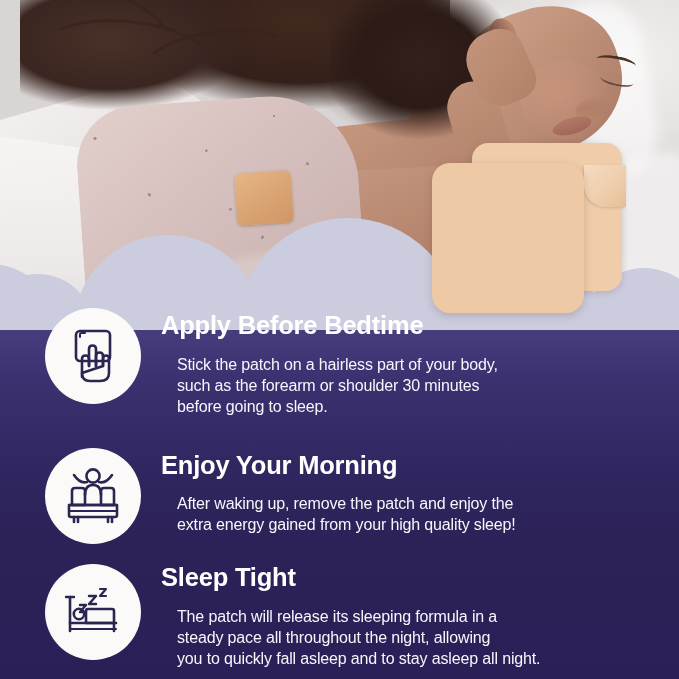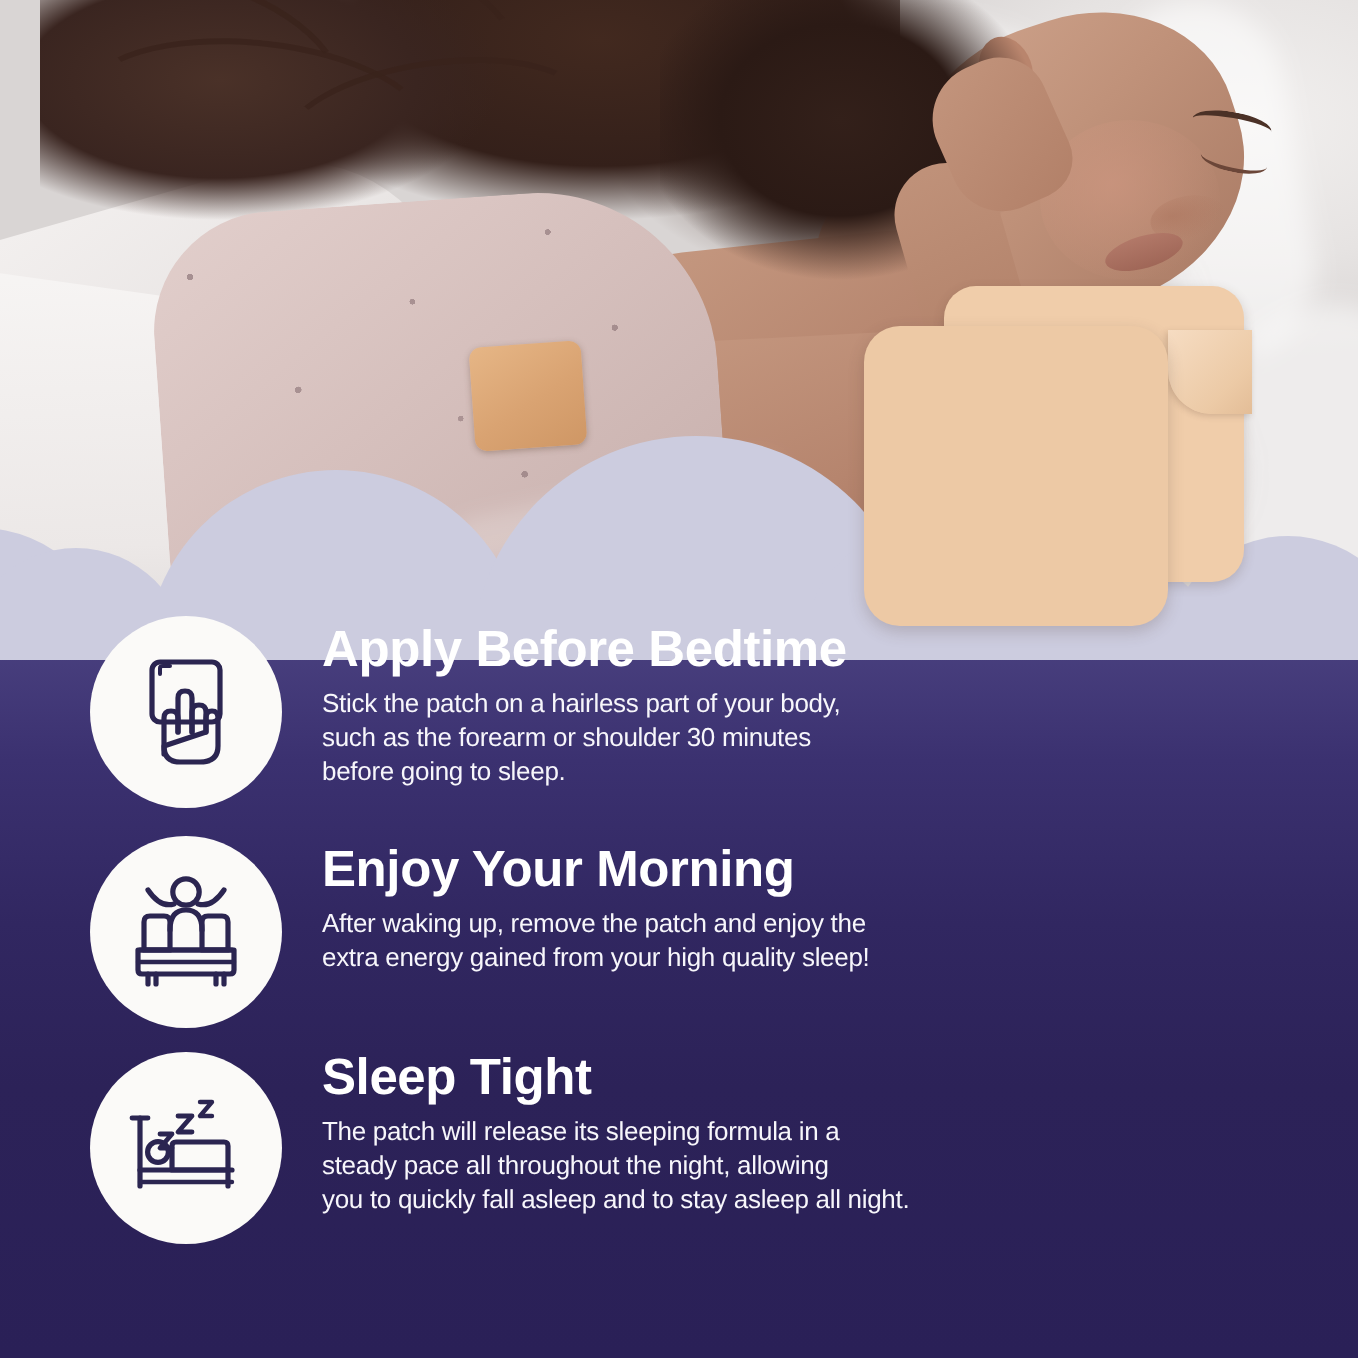--- a/index.html
+++ b/index.html
@@ -350,23 +350,23 @@
   .row-title {
     color: #ffffff;
     font-size: 25.5px;
     font-weight: bold;
     letter-spacing: -0.2px;
     line-height: 1.05;
     margin: 0 0 4px 0;
   }
   .row-body {
     color: #f7f6fb;
-    font-size: 13px;
+    font-size: 16px;
     line-height: 1.31;
-    margin: 0;
+    margin: 16px;
     white-space: pre-line;
     letter-spacing: -0.15px;
   }
   .row2 .icon-badge { margin-top: 6px; }
   .row2 .row-text { padding-top: 6px; }
   .row3 .icon-badge { margin-top: 8px; }
   .row3 .row-text { padding-top: 12px; }
 </style>
 </head>
 <body>

